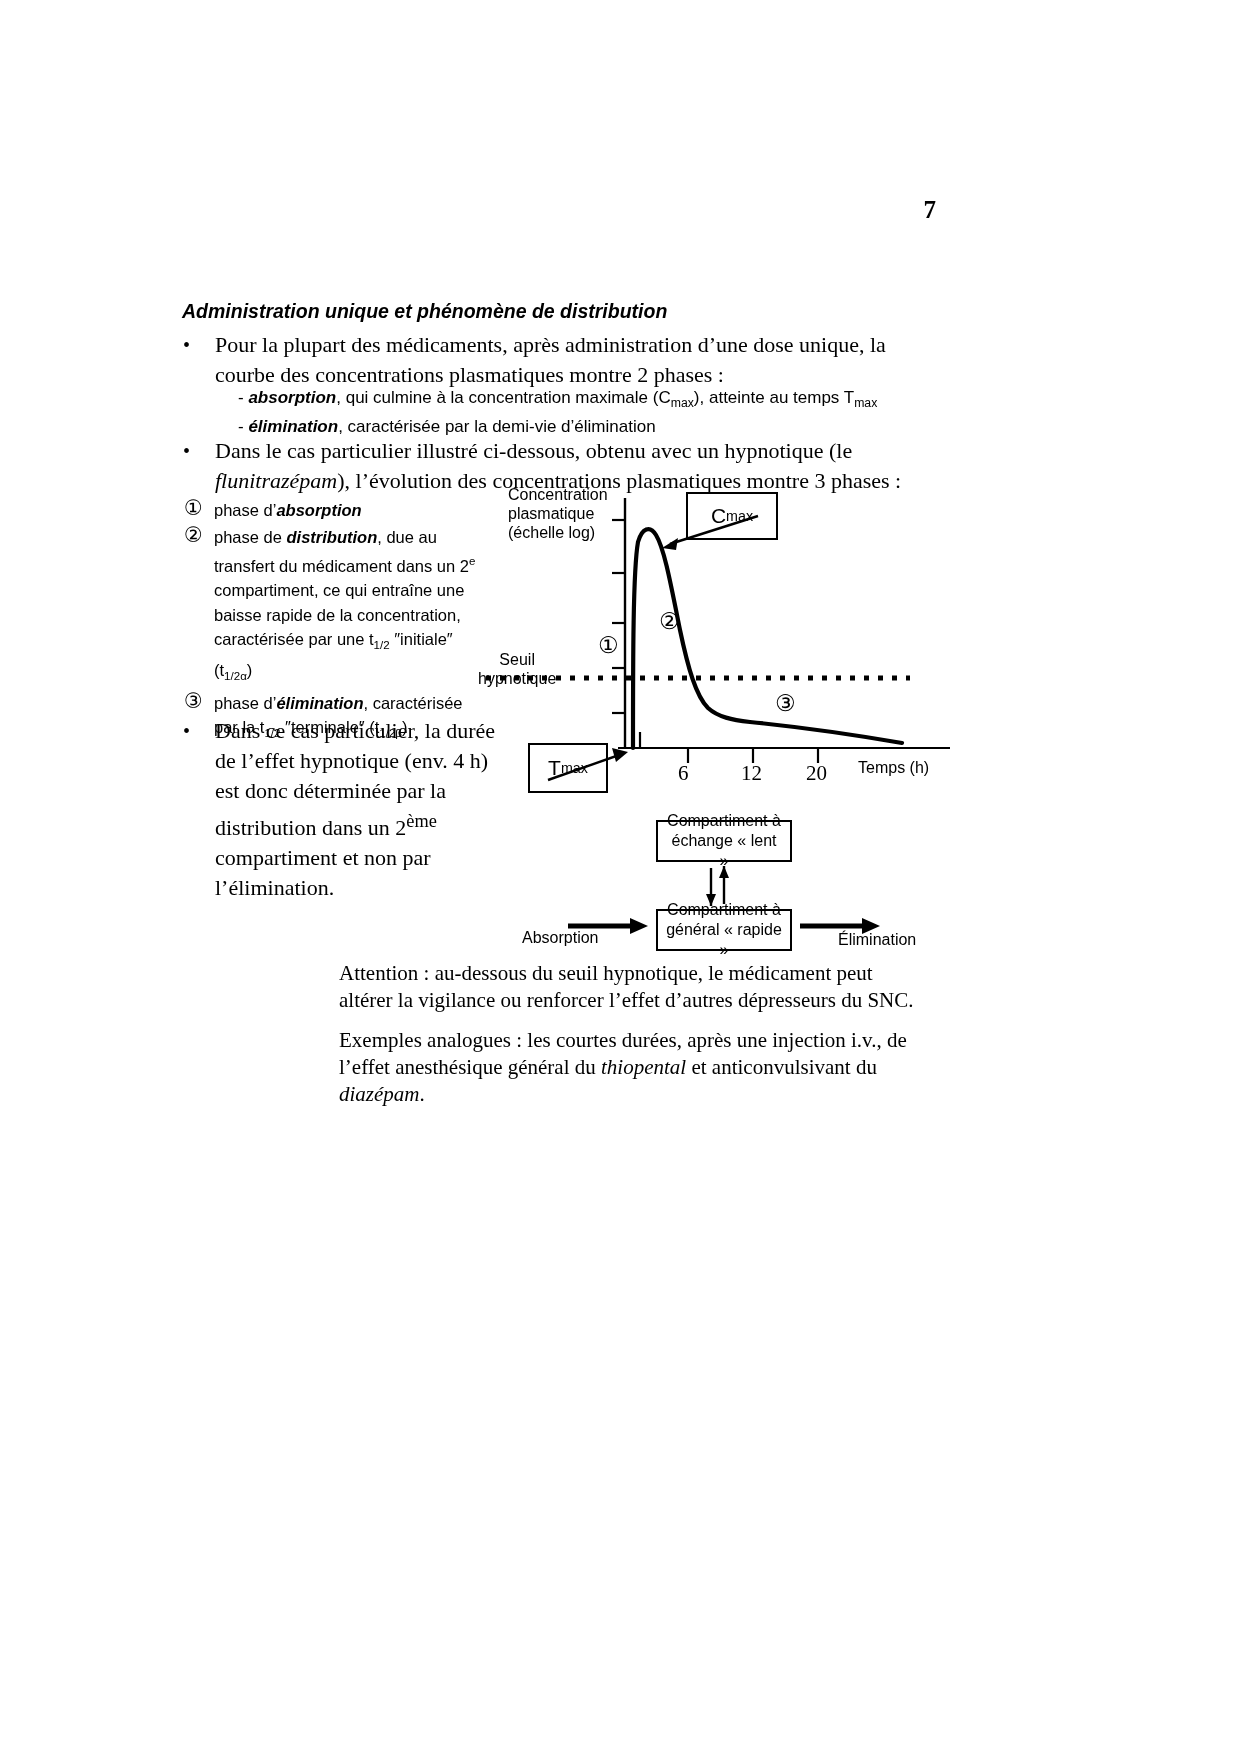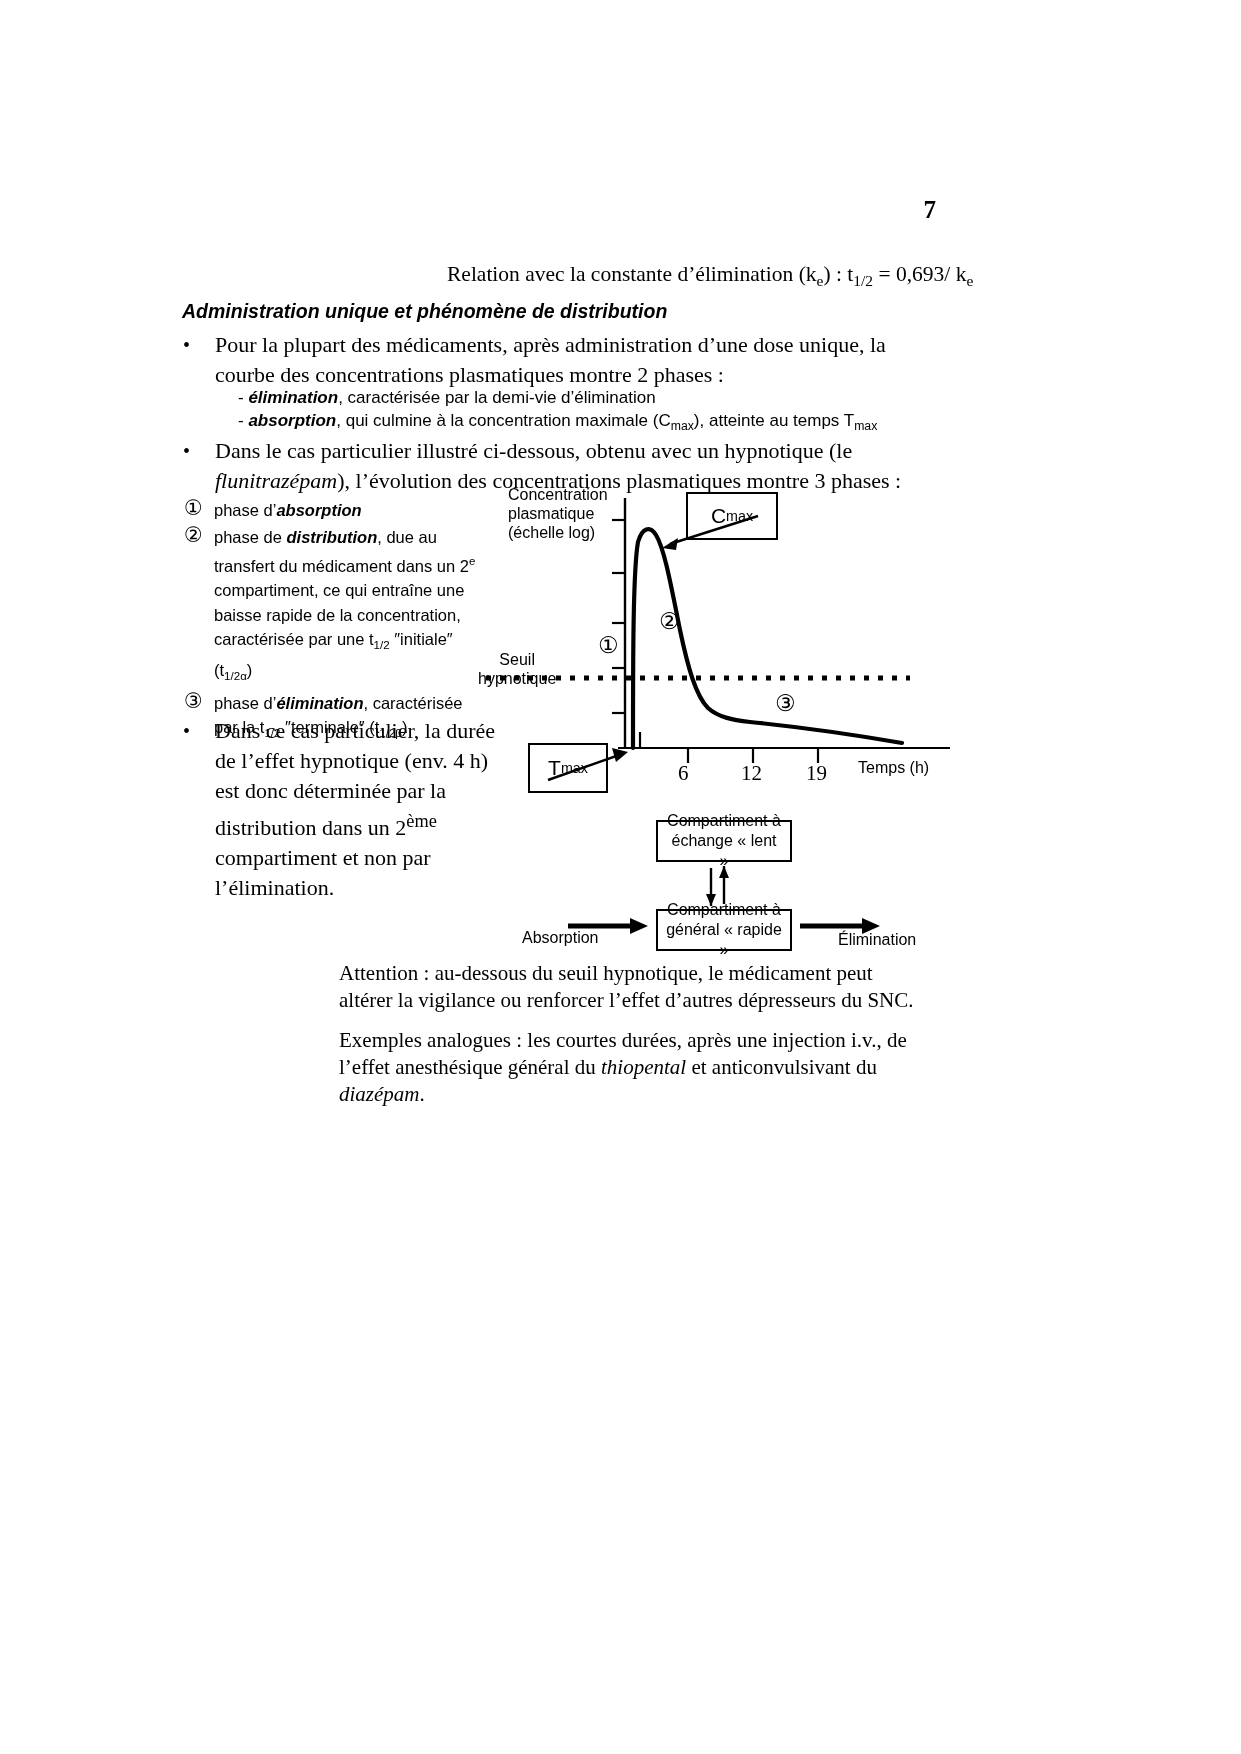--- a/index.html
+++ b/index.html
@@ -197,37 +197,34 @@
   #closing-2 { top: 1027px; }
   .closing i { font-style: italic; }
 </style>
 </head>
 <body>
 
 <div class="page">
 
   <div class="page-number">7</div>
 
-  <div class="formula-line">
-    <span>Relation avec la constante d’élimination (k</span><sub>e</sub><span>) : t</span><sub>1/2</sub><span> = 0,693/ k</span><sub>e</sub>
-  </div>
 
   <div class="section-heading">Administration unique et phénomène de distribution</div>
 
   <div class="bullet" id="bullet-1">
     <span class="dot">•</span>
     <span class="btext">Pour la plupart des médicaments, après administration d’une dose unique, la courbe des concentrations plasmatiques montre 2 phases :</span>
   </div>
 
   <div class="subbullets">
     <div>
+      <span>- </span><b>absorption</b><span>, qui culmine à la concentration maximale (C</span><sub>max</sub><span>), atteinte au temps T</span><sub>max</sub>
+    </div>
+    <div>
       <span>- </span><b>élimination</b><span>, caractérisée par la demi-vie d’élimination</span>
-    </div>
-    <div>
-      <span>- </span><b>absorption</b><span>, qui culmine à la concentration maximale (C</span><sub>max</sub><span>), atteinte au temps T</span><sub>max</sub>
     </div>
   </div>
 
   <div class="bullet" id="bullet-2">
     <span class="dot">•</span>
     <span class="btext"><span>Dans le cas particulier illustré ci-dessous, obtenu avec un hypnotique (le </span><i>flunitrazépam</i><span>), l’évolution des concentrations plasmatiques montre 3 phases :</span></span>
   </div>
 
   <div class="phase-list">
 
@@ -308,21 +305,21 @@
     <span>T</span>
       <sub>max</sub>
   </div>
 
   <div class="circnum" id="circ-1">①</div>
   <div class="circnum" id="circ-2">②</div>
   <div class="circnum" id="circ-3">③</div>
 
   <div class="xtick-label" id="xt-6">6</div>
   <div class="xtick-label" id="xt-12">12</div>
-  <div class="xtick-label" id="xt-18">19</div>
+  <div class="xtick-label" id="xt-18">20</div>
   <div id="x-axis-title">Temps (h)</div>
 
   <div class="comp-box" id="comp-slow">
     <div>
       <div>Compartiment à</div>
       <div>échange « lent »</div>
     </div>
   </div>
 
   <div class="comp-box" id="comp-fast">

